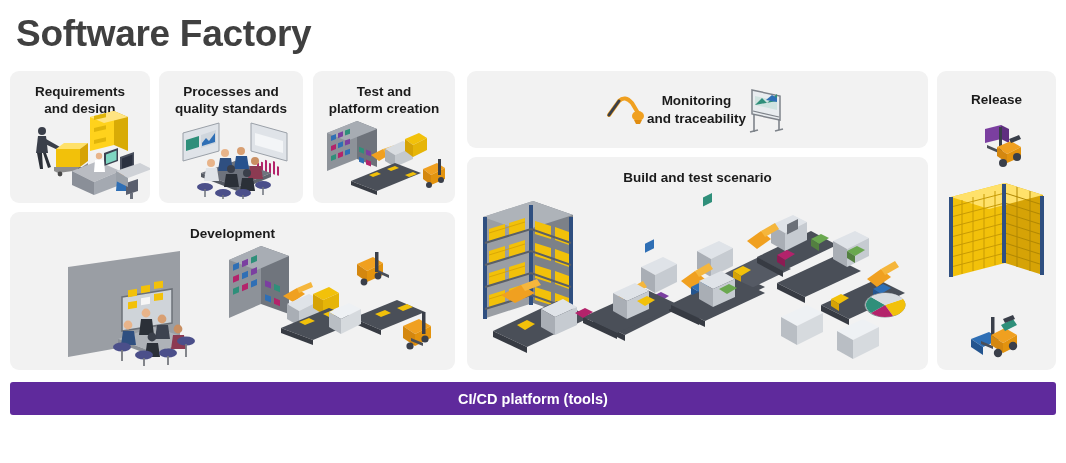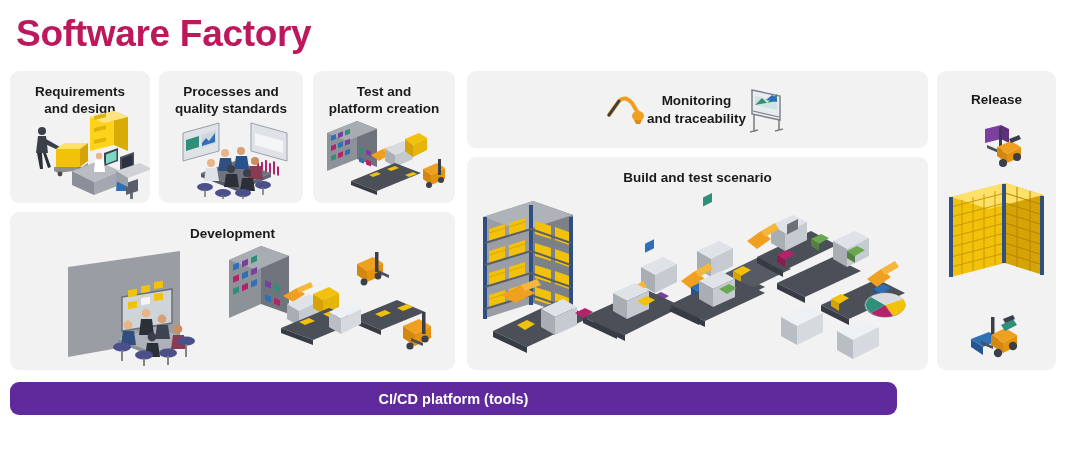--- a/index.html
+++ b/index.html
@@ -21,21 +21,21 @@
     background: #ffffff;
   }
 
   
   .page-title {
     position: absolute;
     left: 16px;
     top: 14px;
     font-size: 37px;
     font-weight: bold;
-    color: #be185d;
+    color: #404040;
     letter-spacing: -0.3px;
     line-height: 1.1;
     white-space: nowrap;
   }
 
   
   .card {
     position: absolute;
     background: #f2f2f2;
     border-radius: 9px;
@@ -80,22 +80,22 @@
   }
   .monitor-row .card-title {
     position: static;
     text-align: center;
   }
 
   
   .band {
     position: absolute;
     left: 10px;
-    width: 887px;
-    border-radius: 9px;
+    width: 1046px;
+    border-radius: 3px;
     display: flex;
     align-items: center;
     justify-content: center;
     color: #ffffff;
     font-size: 14.5px;
     font-weight: bold;
   }
   #band-cicd  { top: 382px; height: 33px; background: #5f2a9c; }
   #band-infra { top: 421px; height: 33px; background: #039494; }
 

